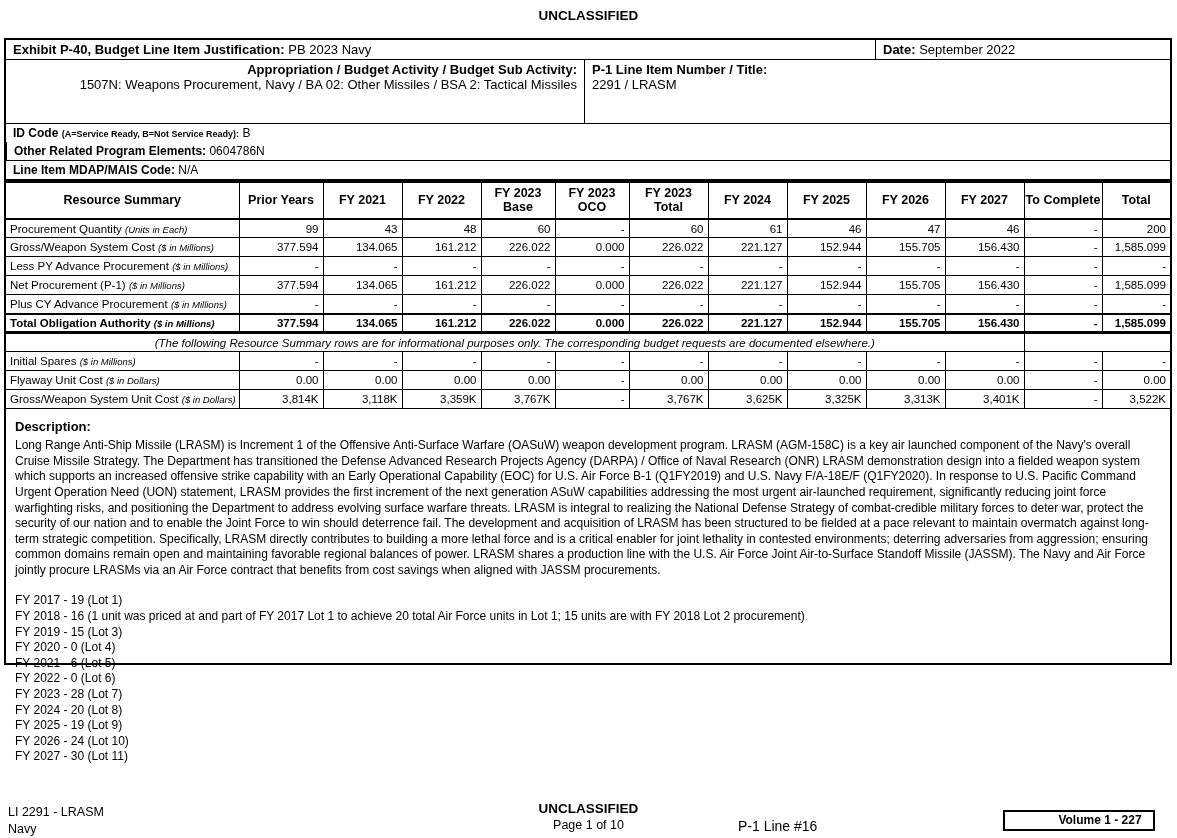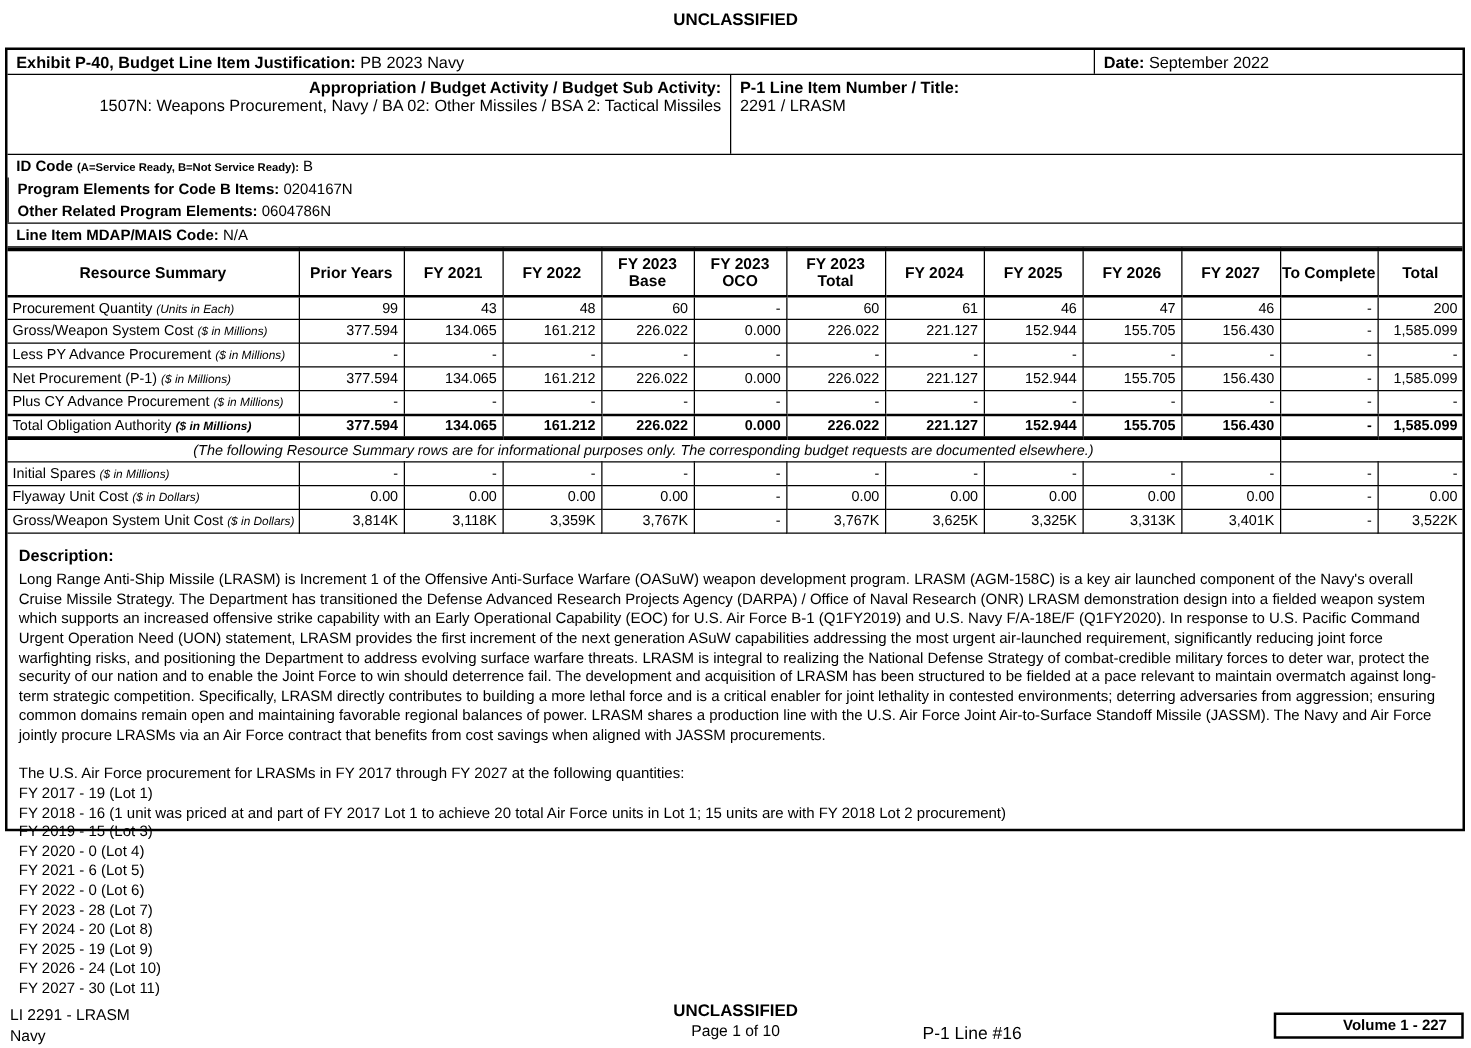--- a/index.html
+++ b/index.html
@@ -58,21 +58,21 @@
   .qty-block { margin-top:15px; }
   .qty-line { white-space:pre-wrap; }
   
   .footer { position:absolute; left:0; bottom:0; width:100%; height:40px; }
   .f-left { position:absolute; left:8px; top:6px; font-size:12.5px; line-height:1.35; }
   .f-center { position:absolute; left:0; top:3px; width:100%; text-align:center; }
   .f-center .uncl { font-weight:bold; font-size:13.5px; }
   .f-center .page { font-size:12.5px; margin-top:2px; }
   .f-p1 { position:absolute; left:738px; top:10px; font-size:14px;margin-top:10px; }
   .f-volume {
-    position:absolute; right:6px; top:12px; width:152px; height:21px;
+    position:absolute; right:22px; top:12px; width:152px; height:21px;
     border:2px solid #000; text-align:center; font-weight:bold; font-size:12px;
     line-height:17px;
     padding-left:42px;
   }
 </style>
 </head>
 <body>
 
 <div class="top-banner">UNCLASSIFIED</div>
 
@@ -98,24 +98,20 @@
       <div class="lbl">P-1 Line Item Number / Title:</div>
       <div>2291 / LRASM</div>
     </div>
   </div>
 
   <div class="hrow hrow3">
     <div class="hcell c1">
       <span class="lbl">ID Code</span>
       <span class="idnote">(A=Service Ready, B=Not Service Ready):</span>
       <span>B</span>
-    </div>
-    <div class="hcell c2">
-      <span class="lbl">Program Elements for Code B Items:</span>
-      <span>0204167N</span>
     </div>
     <div class="hcell c3">
       <span class="lbl">Other Related Program Elements:</span>
       <span>0604786N</span>
     </div>
   </div>
 
   <div class="hrow hrow4">
     <div class="hcell c1">
       <span class="lbl">Line Item MDAP/MAIS Code:</span>
@@ -226,21 +222,21 @@
           <td class="num">-</td>
           <td class="num">-</td>
           <td class="num">-</td>
           <td class="num">-</td>
           <td class="num">-</td>
           <td class="num">-</td>
           <td class="num">-</td>
           <td class="num">-</td>
         </tr>
         <tr class="row-bold">
-          <td class="rowlabel"><span style="font-weight: normal;">Total Obligation Authority</span> <span class="unit"> ($ in Millions)</span></td>
+          <td class="rowlabel"><span style="font-weight: bold;">Total Obligation Authority</span> <span class="unit"> ($ in Millions)</span></td>
           <td class="num">377.594</td>
           <td class="num">134.065</td>
           <td class="num">161.212</td>
           <td class="num">226.022</td>
           <td class="num">0.000</td>
           <td class="num">226.022</td>
           <td class="num">221.127</td>
           <td class="num">152.944</td>
           <td class="num">155.705</td>
           <td class="num">156.430</td>
@@ -296,21 +292,20 @@
           <td class="num">-</td>
           <td class="num">3,522K</td>
         </tr>
       </tbody>
   </table>
 
   <div class="desc">
     <div class="desc-title">Description:</div>
     <div>Long Range Anti-Ship Missile (LRASM) is Increment 1 of the Offensive Anti-Surface Warfare (OASuW) weapon development program.  LRASM (AGM-158C) is a key air launched component of the Navy's overall Cruise Missile Strategy.  The Department has transitioned the Defense Advanced Research Projects Agency (DARPA) / Office of Naval Research (ONR) LRASM demonstration design into a fielded weapon system which supports an increased offensive strike capability with an Early Operational Capability (EOC) for U.S. Air Force B-1 (Q1FY2019) and U.S. Navy F/A-18E/F (Q1FY2020).  In response to U.S. Pacific Command Urgent Operation Need (UON) statement, LRASM provides the first increment of the next generation ASuW capabilities addressing the most urgent air-launched requirement, significantly reducing joint force warfighting risks, and positioning the Department to address evolving surface warfare threats.  LRASM is integral to realizing the National Defense Strategy of combat-credible military forces to deter war, protect the security of our nation and to enable the Joint Force to win should deterrence fail.  The development and acquisition of LRASM has been structured to be fielded at a pace relevant to maintain overmatch against long-term strategic competition. Specifically, LRASM directly contributes to building a more lethal force and is a critical enabler for joint lethality in contested environments; deterring adversaries from aggression; ensuring common domains remain open and maintaining favorable regional balances of power.  LRASM shares a production line with the U.S. Air Force Joint Air-to-Surface Standoff Missile (JASSM).  The Navy and Air Force jointly procure LRASMs via an Air Force contract that benefits from cost savings when aligned with JASSM procurements.</div>
     <div class="qty-block">
-      <div class="qty-line">The U.S. Air Force procurement for LRASMs in FY 2017 through FY 2027 at the following quantities:</div>
       <div id="qty-lines">
           <div class="qty-line">FY 2017 - 19 (Lot 1)</div>
           <div class="qty-line">FY 2018 - 16 (1 unit was priced at and part of FY 2017 Lot 1 to achieve 20 total Air Force units in Lot 1; 15 units are with FY 2018 Lot 2 procurement)</div>
           <div class="qty-line">FY 2019 - 15 (Lot 3)</div>
           <div class="qty-line">FY 2020 - 0 (Lot 4)</div>
           <div class="qty-line">FY 2021 - 6 (Lot 5)</div>
           <div class="qty-line">FY 2022 - 0 (Lot 6)</div>
           <div class="qty-line">FY 2023 - 28 (Lot 7)</div>
           <div class="qty-line">FY 2024 - 20 (Lot 8)</div>
           <div class="qty-line">FY 2025 - 19 (Lot 9)</div>

